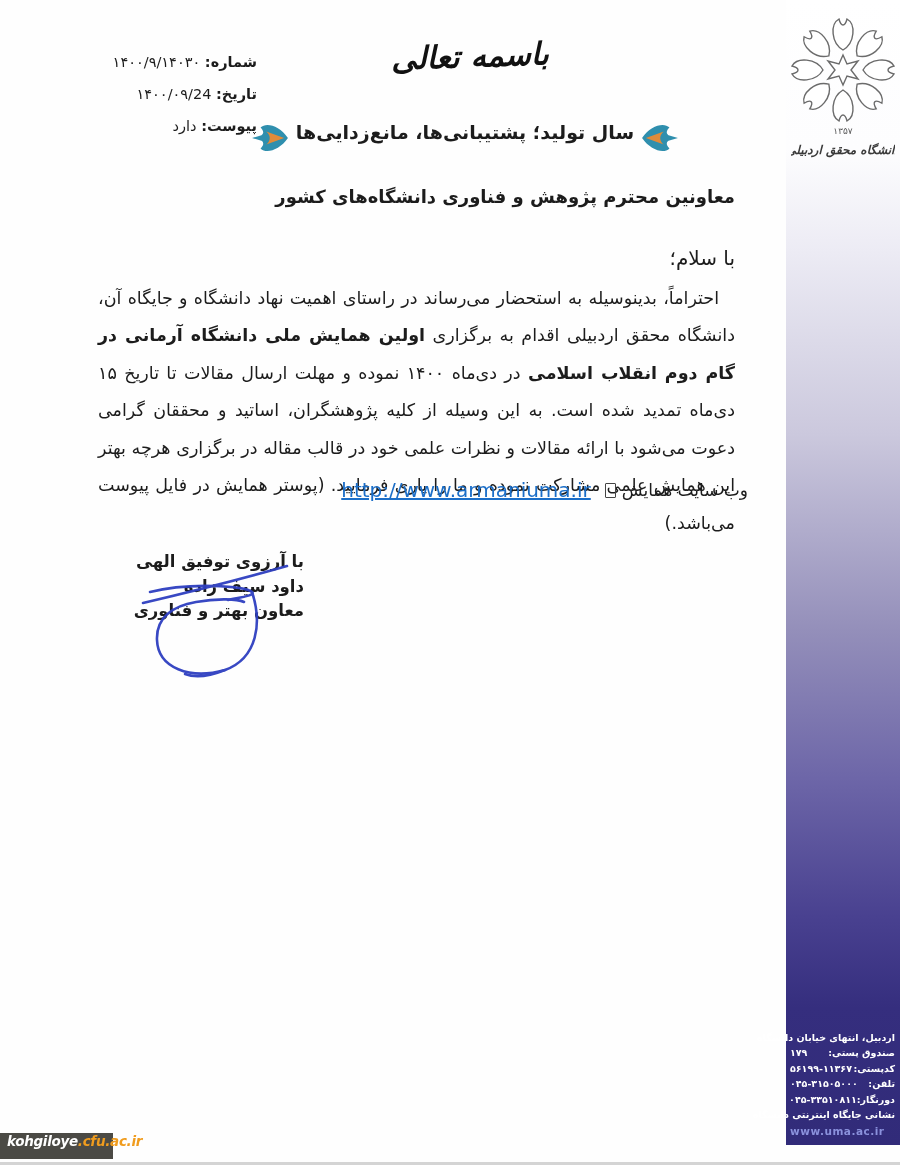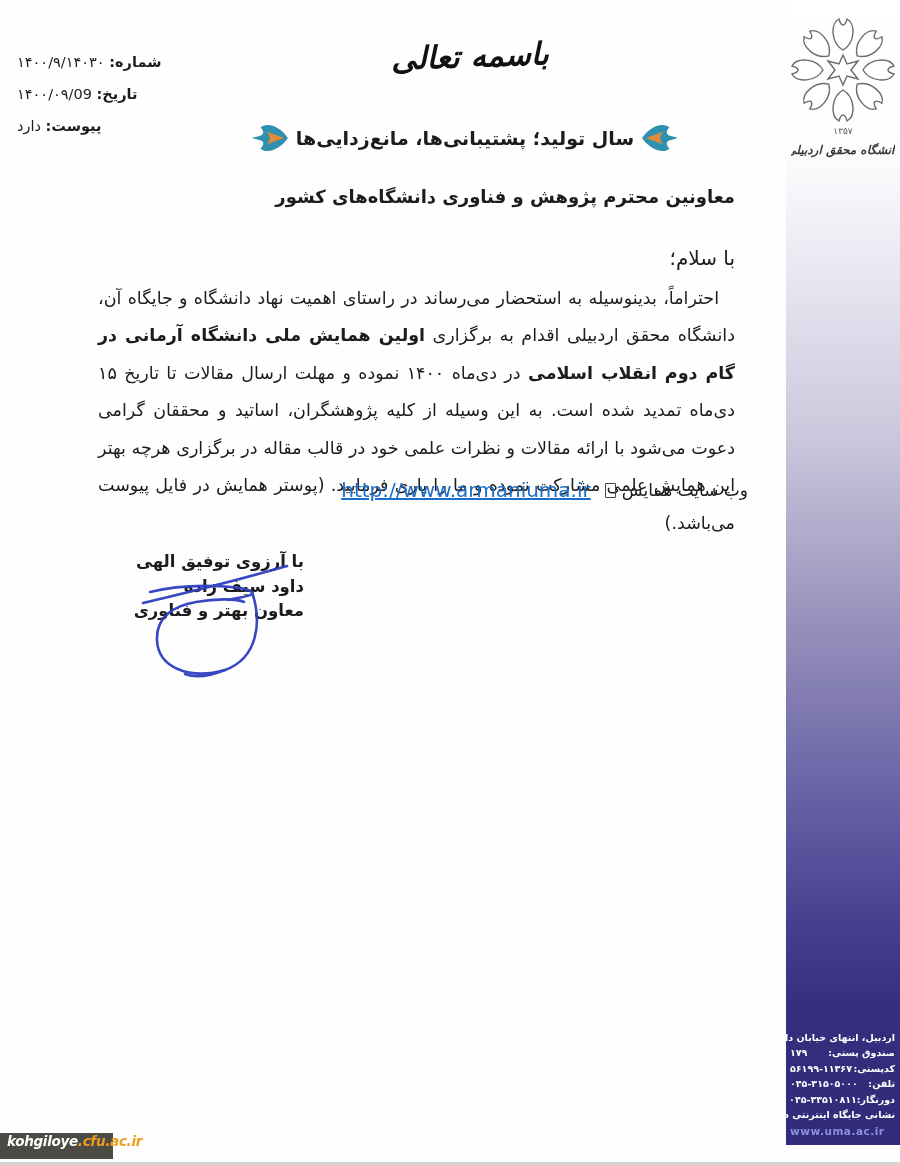--- a/index.html
+++ b/index.html
@@ -2,33 +2,33 @@
 <html><head>
 <meta charset="utf-8">
 <style>
   html,body{margin:0;padding:0;background:#e9e9e9;}
   .page{
     position:relative; width:900px; height:1165px; margin:0 auto;
     background:#fefefe; overflow:hidden;
     font-family:"DejaVu Sans", sans-serif; color:#1c1c1c;
   }
   
-  .meta{position:absolute; top:54px; right:643px; width:240px; direction:rtl; text-align:left;}
+  .meta{position:absolute; top:54px; right:643px; width:240px; direction:rtl; text-align:right;}
   .meta .row{margin-bottom:16px; font-size:14.5px; white-space:nowrap;}
   .meta .lbl{font-weight:bold;}
   .ltr-num{direction:ltr; unicode-bidi:isolate; display:inline-block;}
   
   .besmele{
     position:absolute; top:38px; left:360px; width:220px; text-align:center;
     font-size:31px; font-style:italic; font-weight:bold; color:#111;
     transform:rotate(-2deg); direction:rtl;
   }
   .banner{
     position:absolute; top:121px; left:265px; width:400px;
-    display:flex; align-items:center; justify-content:center; gap:7px;
+    display:flex; align-items:flex-start; justify-content:center; gap:7px;
   }
   .banner .slogan{font-size:19px; font-weight:bold; direction:rtl; white-space:nowrap;}
   .orn{width:38px; height:34px; flex:0 0 auto;}
   .orn.right{transform:scaleX(-1);}
   
   .recipient{
     position:absolute; top:186px; right:165px; direction:rtl;
     font-size:18px; font-weight:bold; white-space:nowrap;
   }
   .salutation{position:absolute; top:246px; right:165px; direction:rtl; font-size:20px;}
@@ -82,21 +82,21 @@
 
 <div class="page">
 
   <div class="meta">
     <div class="row">
       <span class="lbl">شماره:</span>
       <span class="ltr-num">۱۴۰۰/۹/۱۴۰۳۰</span>
     </div>
     <div class="row">
       <span class="lbl">تاریخ:</span>
-      <span class="ltr-num">۱۴۰۰/۰۹/09</span>
+      <span class="ltr-num">۱۴۰۰/۰۹/24</span>
     </div>
     <div class="row">
       <span class="lbl">پیوست:</span>
       <span>دارد</span>
     </div>
   </div>
 
   <div class="besmele">باسمه تعالی</div>
 
   <div class="banner">

